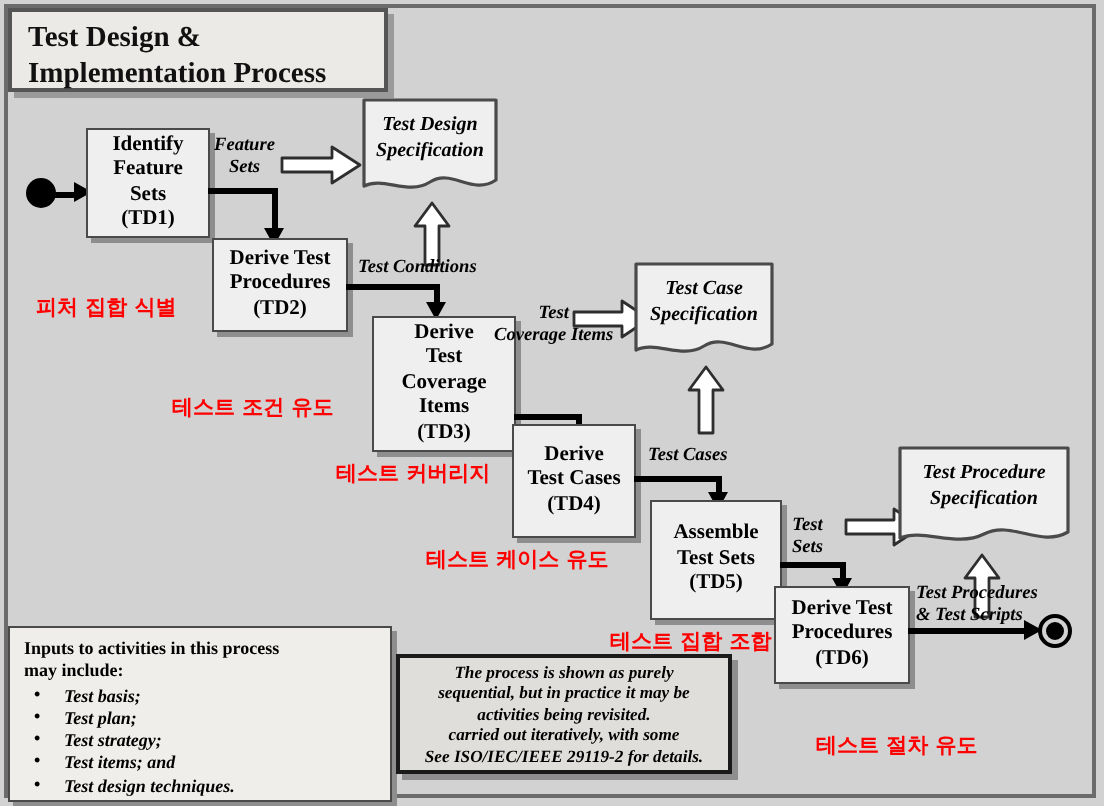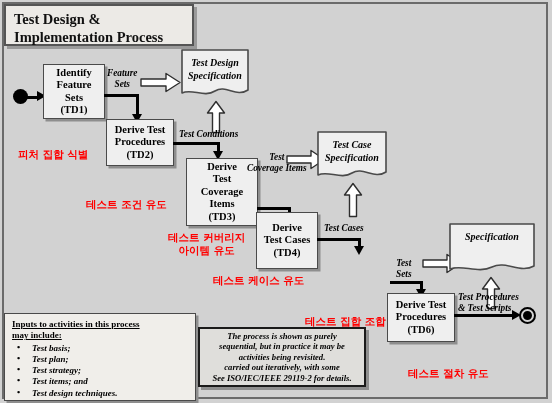--- a/index.html
+++ b/index.html
@@ -94,21 +94,21 @@
   .inputs{
     position:absolute;left:4px;top:313px;width:192px;height:88px;
     background:#f0eeea;
     border:1.6px solid #4a4a4a;
     box-shadow:2.5px 2.5px 0 #8e8e8e;
     box-sizing:border-box;
     padding:5px 6px 0 7px;
     font-family:"Liberation Serif", serif;
     font-size:9px;line-height:11.3px;color:#000;font-weight:bold;
   }
-  .inputs .hdr{font-weight:bold;font-style:normal;text-decoration:underline;}
+  .inputs .hdr{font-weight:bold;font-style:normal;}
   .inputs ul{list-style:none;margin:1px 0 16px 0;padding:0;}
   .inputs li{font-style:italic;font-weight:bold;padding-left:20px;position:relative;}
   .inputs li:before{content:"\2022";position:absolute;left:5px;top:-1px;font-style:normal;}
 
   
   .note{
     position:absolute;left:198px;top:327px;width:168px;height:60px;
     background:#dfdedb;
     border:2.2px solid #1a1a1a;
     box-shadow:3px 3px 0 #8e8e8e;
@@ -196,21 +196,20 @@
     <div>
       <div>Derive</div>
       <div>Test</div>
       <div>Coverage</div>
       <div>Items</div>
       <div>(TD3)</div>
     </div>
   </div>
   <div class="kr" style="left:168px;top:231px;">
     <div>테스트 커버리지</div>
-    <div>아이템 유도</div>
   </div>
 
   <div class="flab" style="left:247px;top:152px;text-align:center;">
     <div>Test</div>
     <div>Coverage Items</div>
   </div>
   <div class="block-arrow" style="left:286px;top:148px;">
     <svg width="40" height="22" viewBox="0 0 40 22">
       <path d="M1,15 L25,15 L25,20.5 L38.5,11.5 L25,2.5 L25,8 L1,8 Z" fill="#ffffff" stroke="#2e2e2e" stroke-width="1.4" stroke-linejoin="round"></path>
     </svg>
@@ -244,37 +243,45 @@
     </div>
   </div>
   <div class="kr" style="left:213px;top:274px;">테스트 케이스 유도</div>
 
   <div class="flab" style="left:324px;top:223px;">Test Cases</div>
 
   <div class="ln h" style="left:317px;top:238px;width:44px;"></div>
   <div class="ln v" style="left:358px;top:238px;height:13px;"></div>
   <div class="arrowhead ah-down" style="left:354px;top:246px;"></div>
 
+  <div class="act" style="left:325px;top:250px;width:66px;height:60px;">
+    <div>
+      <div>Assemble</div>
+      <div>Test Sets</div>
+      <div>(TD5)</div>
+    </div>
+  </div>
   <div class="kr" style="left:305px;top:315px;">테스트 집합 조합</div>
 
   <div class="flab" style="left:396px;top:258px;text-align:center;">
     <div>Test</div>
     <div>Sets</div>
   </div>
   <div class="block-arrow" style="left:422px;top:252px;">
     <svg width="40" height="22" viewBox="0 0 40 22">
       <path d="M1,15 L25,15 L25,20.5 L38.5,11.5 L25,2.5 L25,8 L1,8 Z" fill="#ffffff" stroke="#2e2e2e" stroke-width="1.4" stroke-linejoin="round"></path>
     </svg>
   </div>
 
   <div class="doc" style="left:448px;top:222px;width:88px;height:54px;">
     <svg width="88" height="54" viewBox="0 0 88 54">
       <path d="M2,2 L86,2 L86,44 C72,52 58,38 44,45 C30,52 14,42 2,47 Z" fill="#efefef" stroke="#4a4a4a" stroke-width="1.6" stroke-linejoin="round"></path>
     </svg>
     <div class="doclabel">
+      <div>Test Procedure</div>
       <div>Specification</div>
     </div>
   </div>
 
   <div class="block-arrow" style="left:481px;top:276px;">
     <svg width="20" height="34" viewBox="0 0 20 34">
       <path d="M10,1.5 L18.5,13 L13.5,13 L13.5,32.5 L6.5,32.5 L6.5,13 L1.5,13 Z" fill="#ffffff" stroke="#2e2e2e" stroke-width="1.4" stroke-linejoin="round"></path>
     </svg>
   </div>
 

